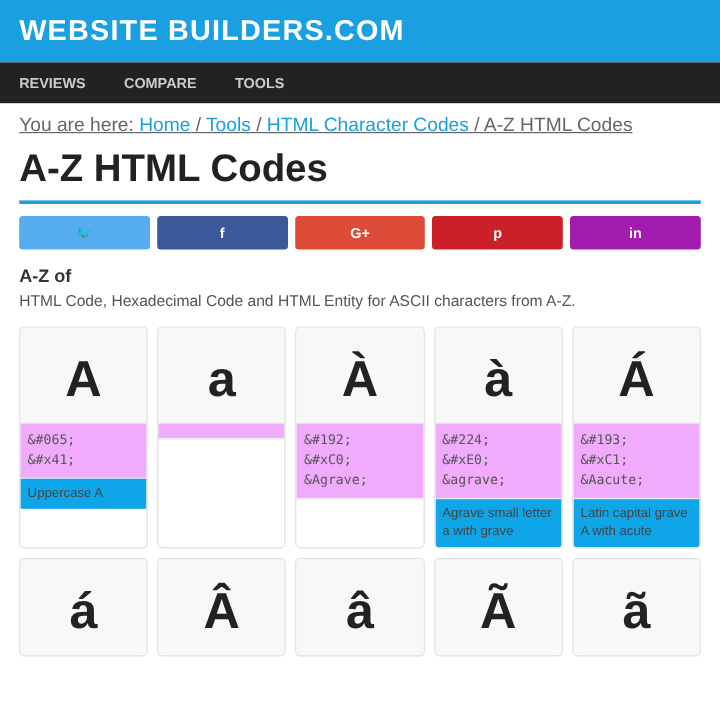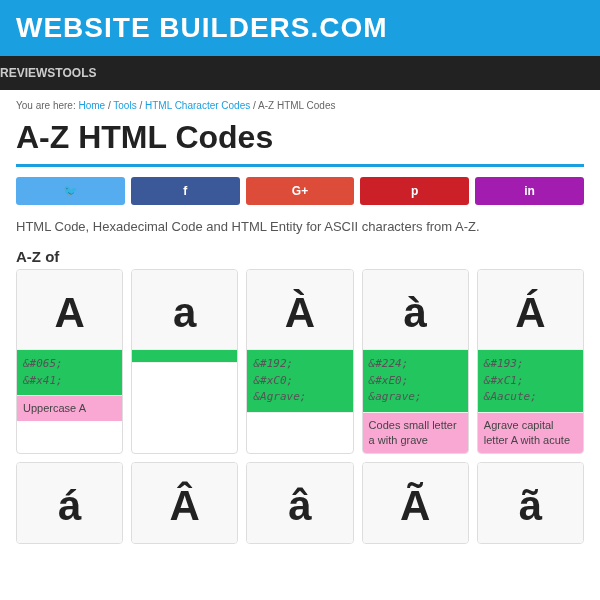--- a/index.html
+++ b/index.html
@@ -5,53 +5,54 @@
     * { margin: 0; padding: 0; box-sizing: border-box; }
     body { font-family: Arial, sans-serif; font-size: 14px; color: #333; background: #fff; }
 
     
     #header {
       background: #1a9fe0;
       padding: 12px 16px;
     }
     #header .site-title {
       color: #fff;
-      font-size: 28px;
+      font-size: 24px;
       font-weight: 900;
       letter-spacing: 1px;
       text-transform: uppercase;
     }
 
     
     #nav {
       background: #222;
       display: flex;
       gap: 0;
     }
     #nav a {
       color: #ccc;
       text-decoration: none;
-      padding: 10px 0;
+      padding: 10px 16px;
       font-size: 12px;
       font-weight: bold;
       text-transform: uppercase;
       display: block;
     }
 
     
     #content {
       padding: 10px 16px;
       max-width: 600px;
     }
 
     
     #breadcrumb {
-      font-size: 10px;
+      font-size: 16px;
       color: #666;
       margin-bottom: 8px;
+      text-decoration: underline;
     }
     #breadcrumb a { color: #1a9fe0; text-decoration: none; }
     #breadcrumb span { color: #666; }
 
     
     #page-title {
       font-size: 32px;
       font-weight: 900;
       color: #222;
       margin-bottom: 10px;
@@ -118,36 +119,35 @@
       font-weight: 900;
       color: #222;
       border-bottom: 1px solid #eee;
       min-height: 80px;
       display: flex;
       align-items: center;
       justify-content: center;
     }
     .char-codes {
       padding: 6px 6px;
-      background: #22c55e;
+      background: #f0abfc;
       border-bottom: 1px solid #eee;
-      font-style: italic;
     }
     .char-codes div {
       font-size: 11px;
       color: #555;
       font-family: monospace;
       line-height: 1.5;
     }
     .char-label {
       padding: 5px 6px;
       font-size: 11px;
       color: #444;
       line-height: 1.4;
-      background: #f9a8d4;
+      background: #0ea5e9;
     }
 
     
     #char-grid-2 {
       display: grid;
       grid-template-columns: repeat(5, 1fr);
       gap: 8px;
     }
     .char-card-partial {
       border: 1px solid #ddd;
@@ -170,20 +170,21 @@
   </style>
 </head>
 <body>
 
 <div id="header">
   <div class="site-title">WEBSITE BUILDERS.COM</div>
 </div>
 
 <div id="nav">
   <a href="#">REVIEWS</a>
+  <a href="#">COMPARE</a>
   <a href="#">TOOLS</a>
 </div>
 
 <div id="content">
 
   <div id="breadcrumb">
     <span>You are here:</span>
     <a href="#"> Home</a> /
     <a href="#"> Tools</a> /
     <a href="#"> HTML Character Codes</a> /
@@ -203,22 +204,22 @@
       <span>G+</span>
     </div>
     <div class="social-btn social-pinterest">
       <span>p</span>
     </div>
     <div class="social-btn social-linkedin">
       <span>in</span>
     </div>
   </div>
 
+  <div id="desc-title">A-Z of</div>
   <div id="desc-text">HTML Code, Hexadecimal Code and HTML Entity for ASCII characters from A-Z.</div>
-  <div id="desc-title">A-Z of</div>
 
   <div id="char-grid">
 
     <div class="char-card">
       <div class="char-display">A</div>
       <div class="char-codes">
         <div>&amp;#065;</div>
         <div>&amp;#x41;</div>
       </div>
       <div class="char-label">Uppercase A</div>
@@ -239,31 +240,31 @@
       </div>
     </div>
 
     <div class="char-card">
       <div class="char-display">à</div>
       <div class="char-codes">
         <div>&amp;#224;</div>
         <div>&amp;#xE0;</div>
         <div>&amp;agrave;</div>
       </div>
-      <div class="char-label">Codes small letter a with grave</div>
+      <div class="char-label">Agrave small letter a with grave</div>
     </div>
 
     <div class="char-card">
       <div class="char-display">Á</div>
       <div class="char-codes">
         <div>&amp;#193;</div>
         <div>&amp;#xC1;</div>
         <div>&amp;Aacute;</div>
       </div>
-      <div class="char-label">Agrave capital letter A with acute</div>
+      <div class="char-label">Latin capital grave A with acute</div>
     </div>
 
   </div>
 
   <div id="char-grid-2">
     <div class="char-card-partial">
       <div class="char-display-partial">á</div>
     </div>
     <div class="char-card-partial">
       <div class="char-display-partial">Â</div>

